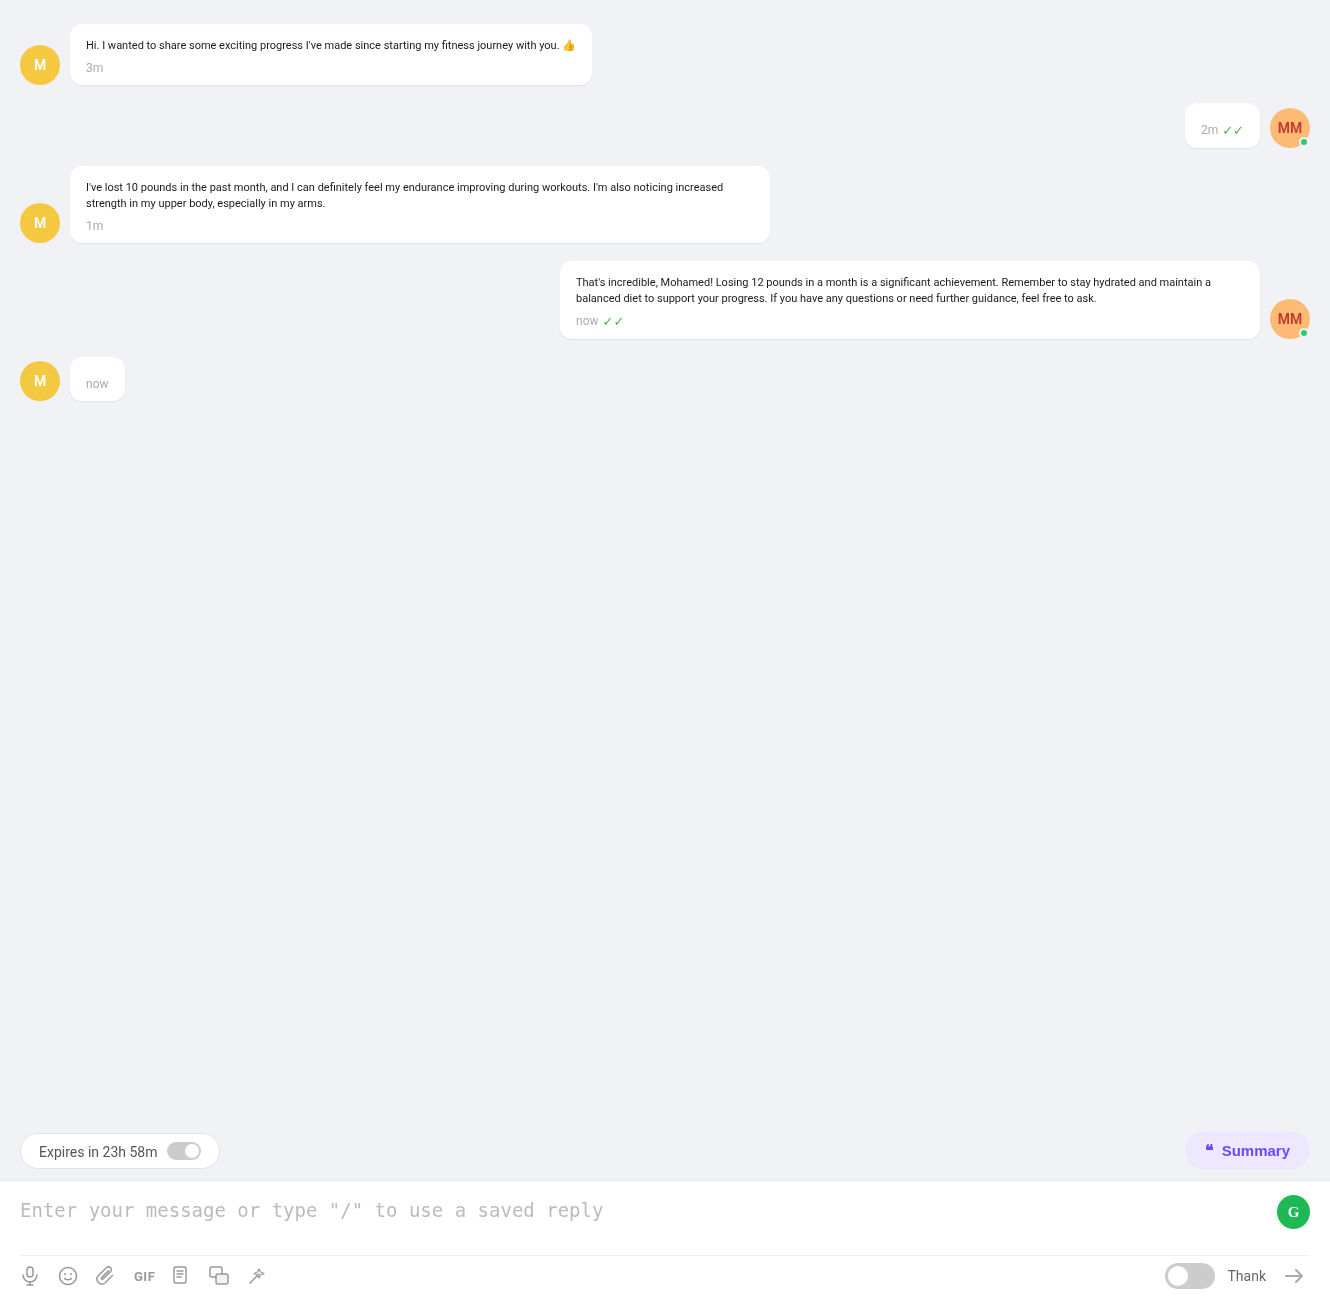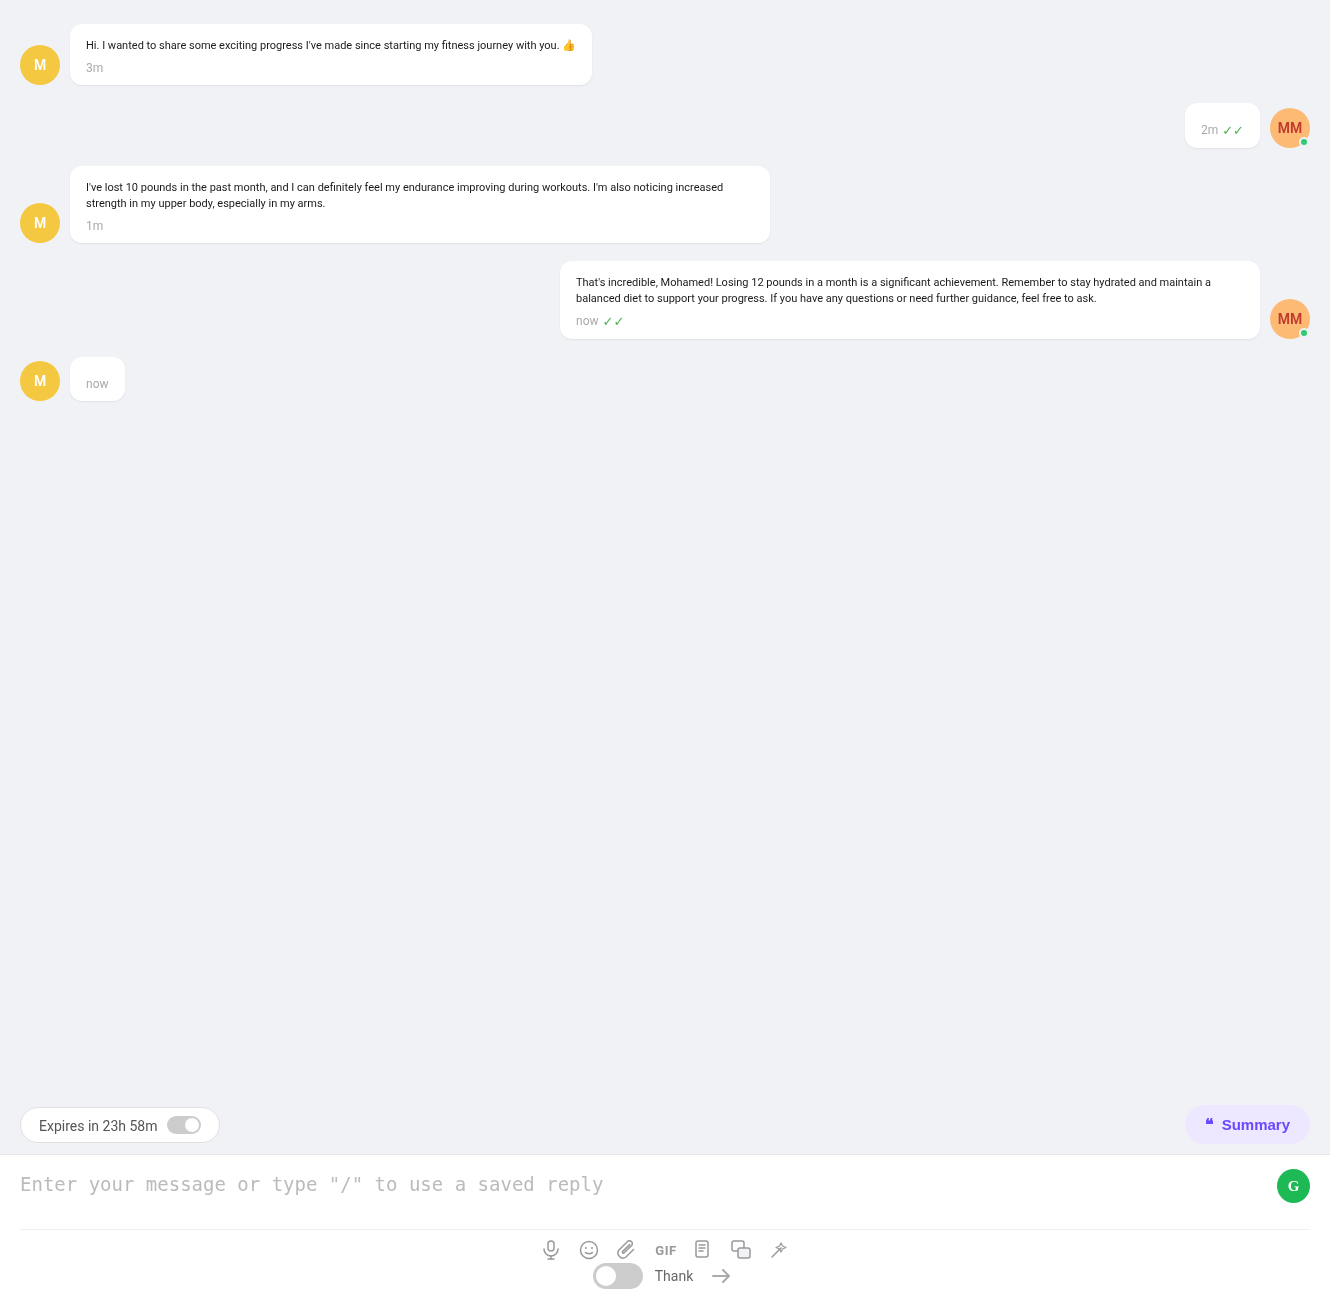--- a/index.html
+++ b/index.html
@@ -201,24 +201,23 @@
     .grammarly-g {
       color: #fff;
       font-weight: 700;
       font-size: 15px;
       font-family: Georgia, serif;
     }
 
     .toolbar {
       display: flex;
       align-items: center;
-      padding: 10px 0 12px 0;
+      padding: 4px 0 12px 0;
       border-top: 1px solid #f0f0f0;
       margin-top: 8px;
-      flex-direction: column;
     }
 
     .toolbar-icons {
       display: flex;
       align-items: center;
       gap: 18px;
       flex: 1;
     }
 
     .toolbar-icon {

